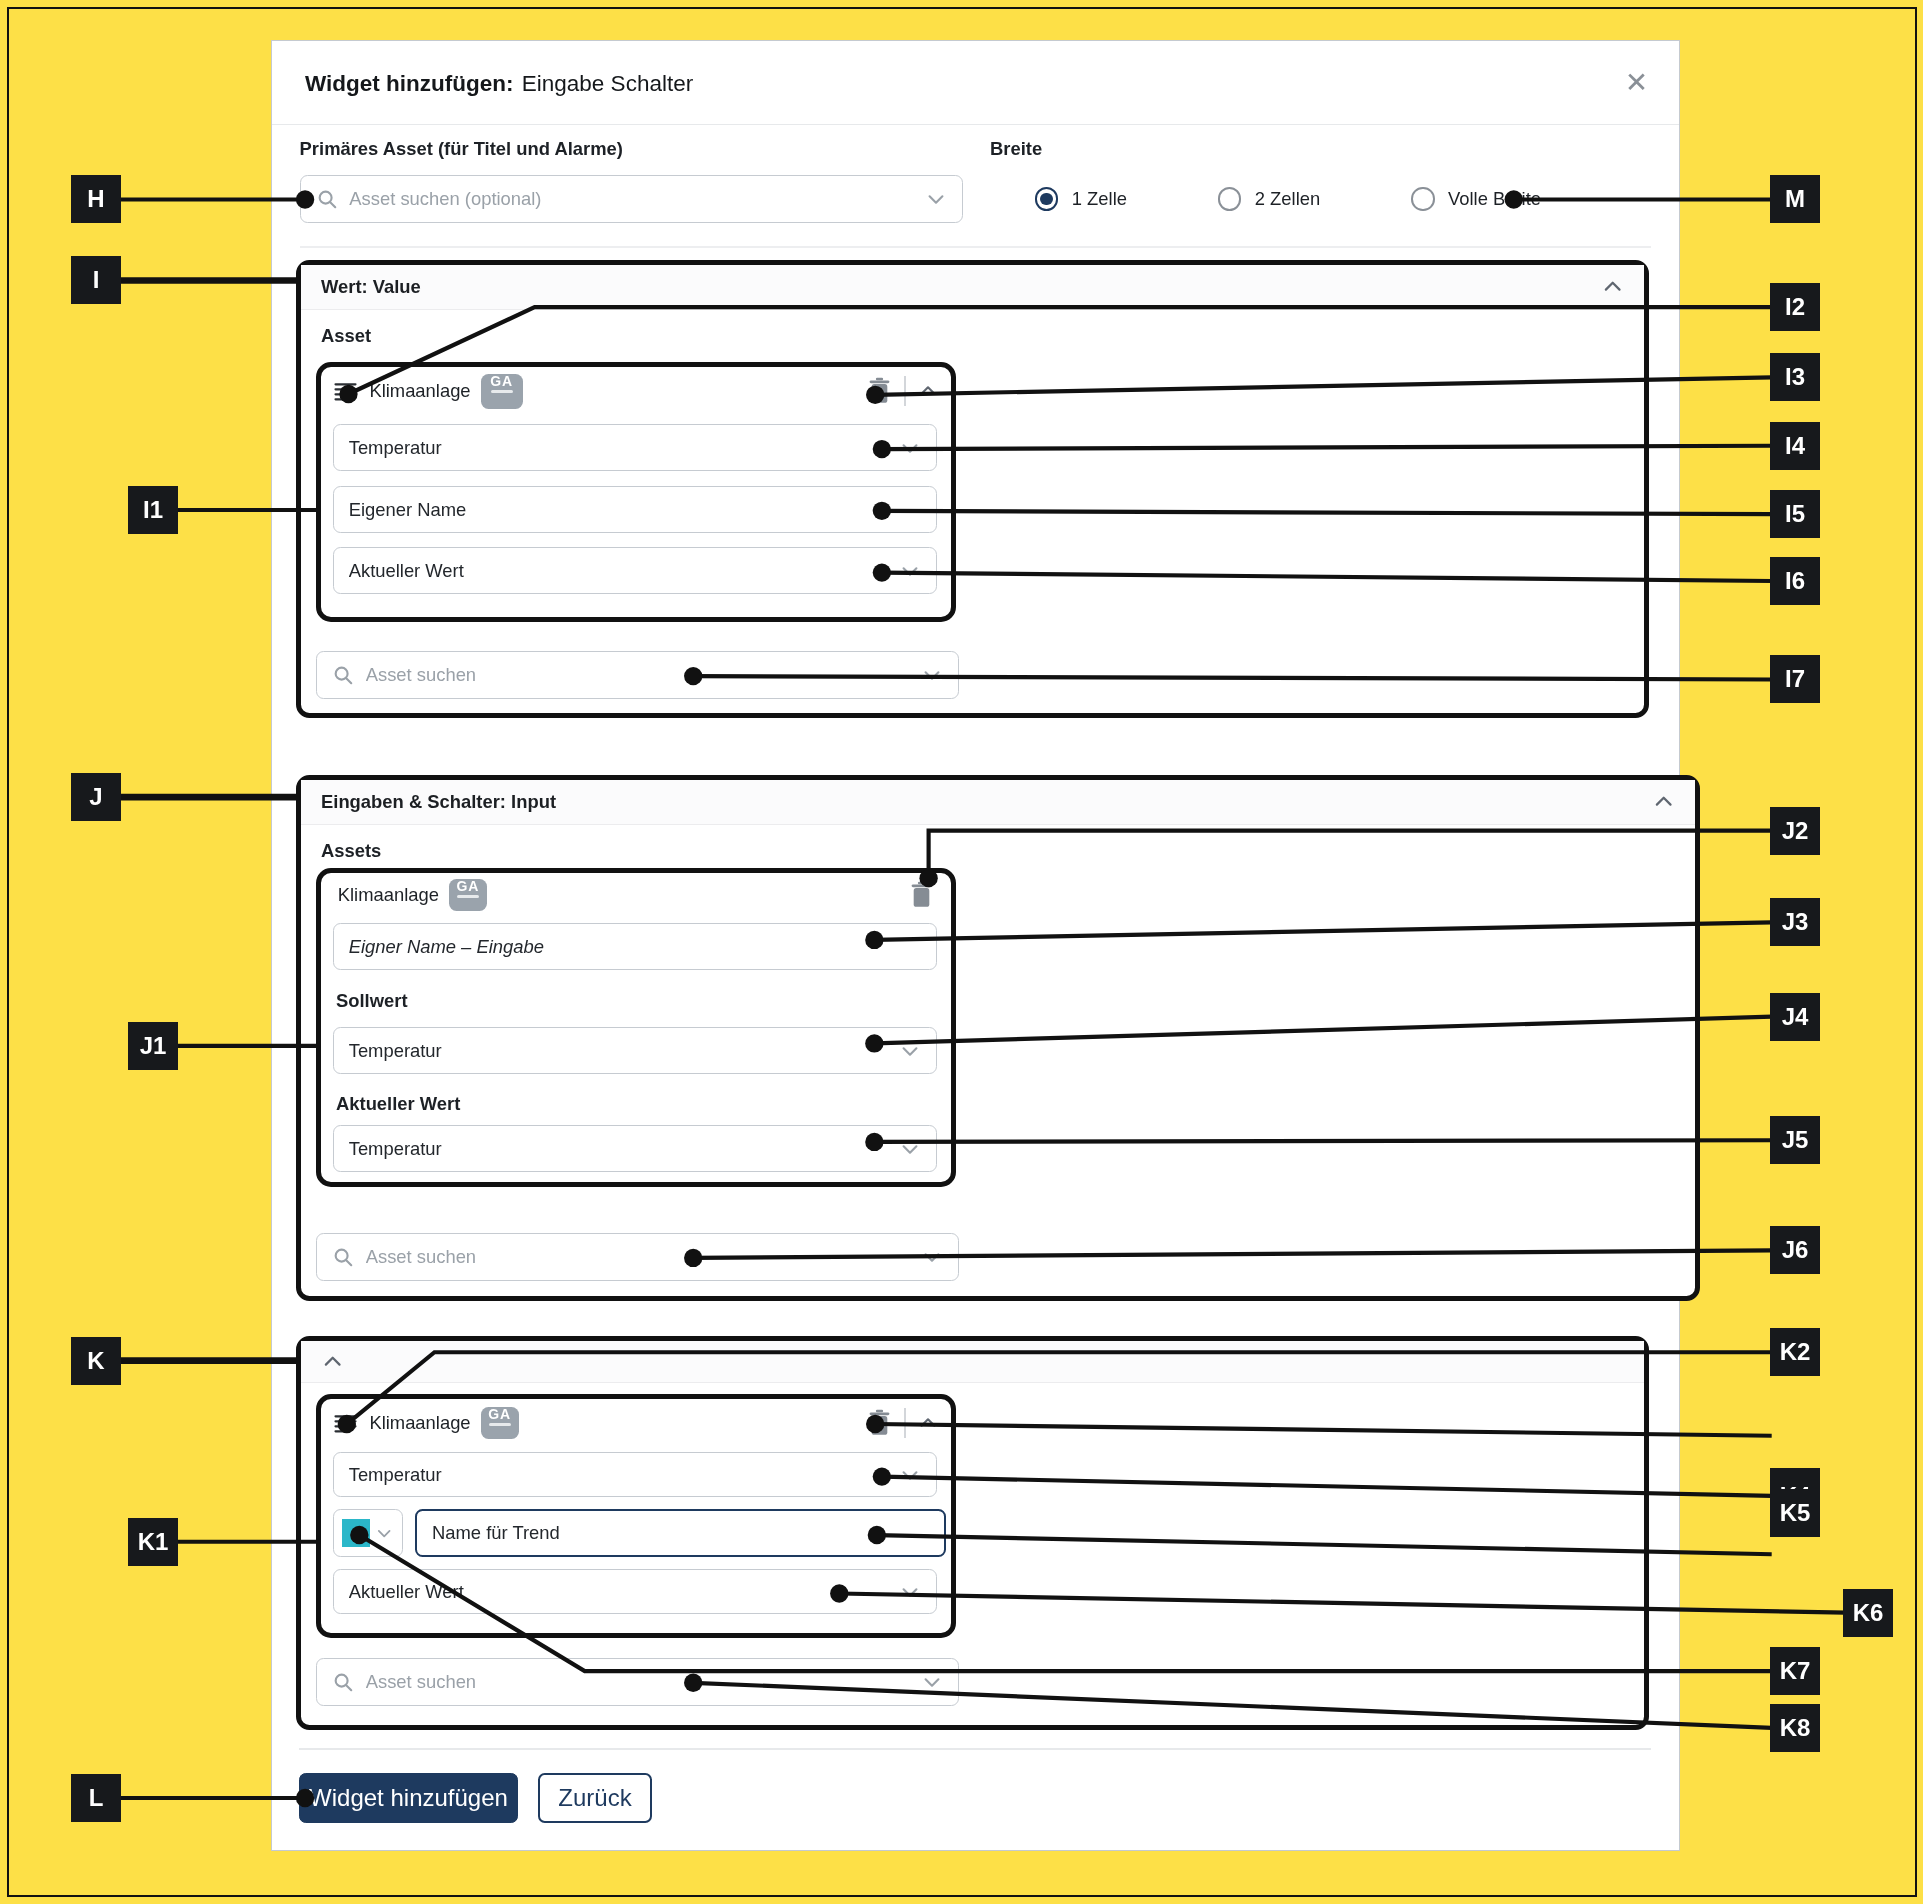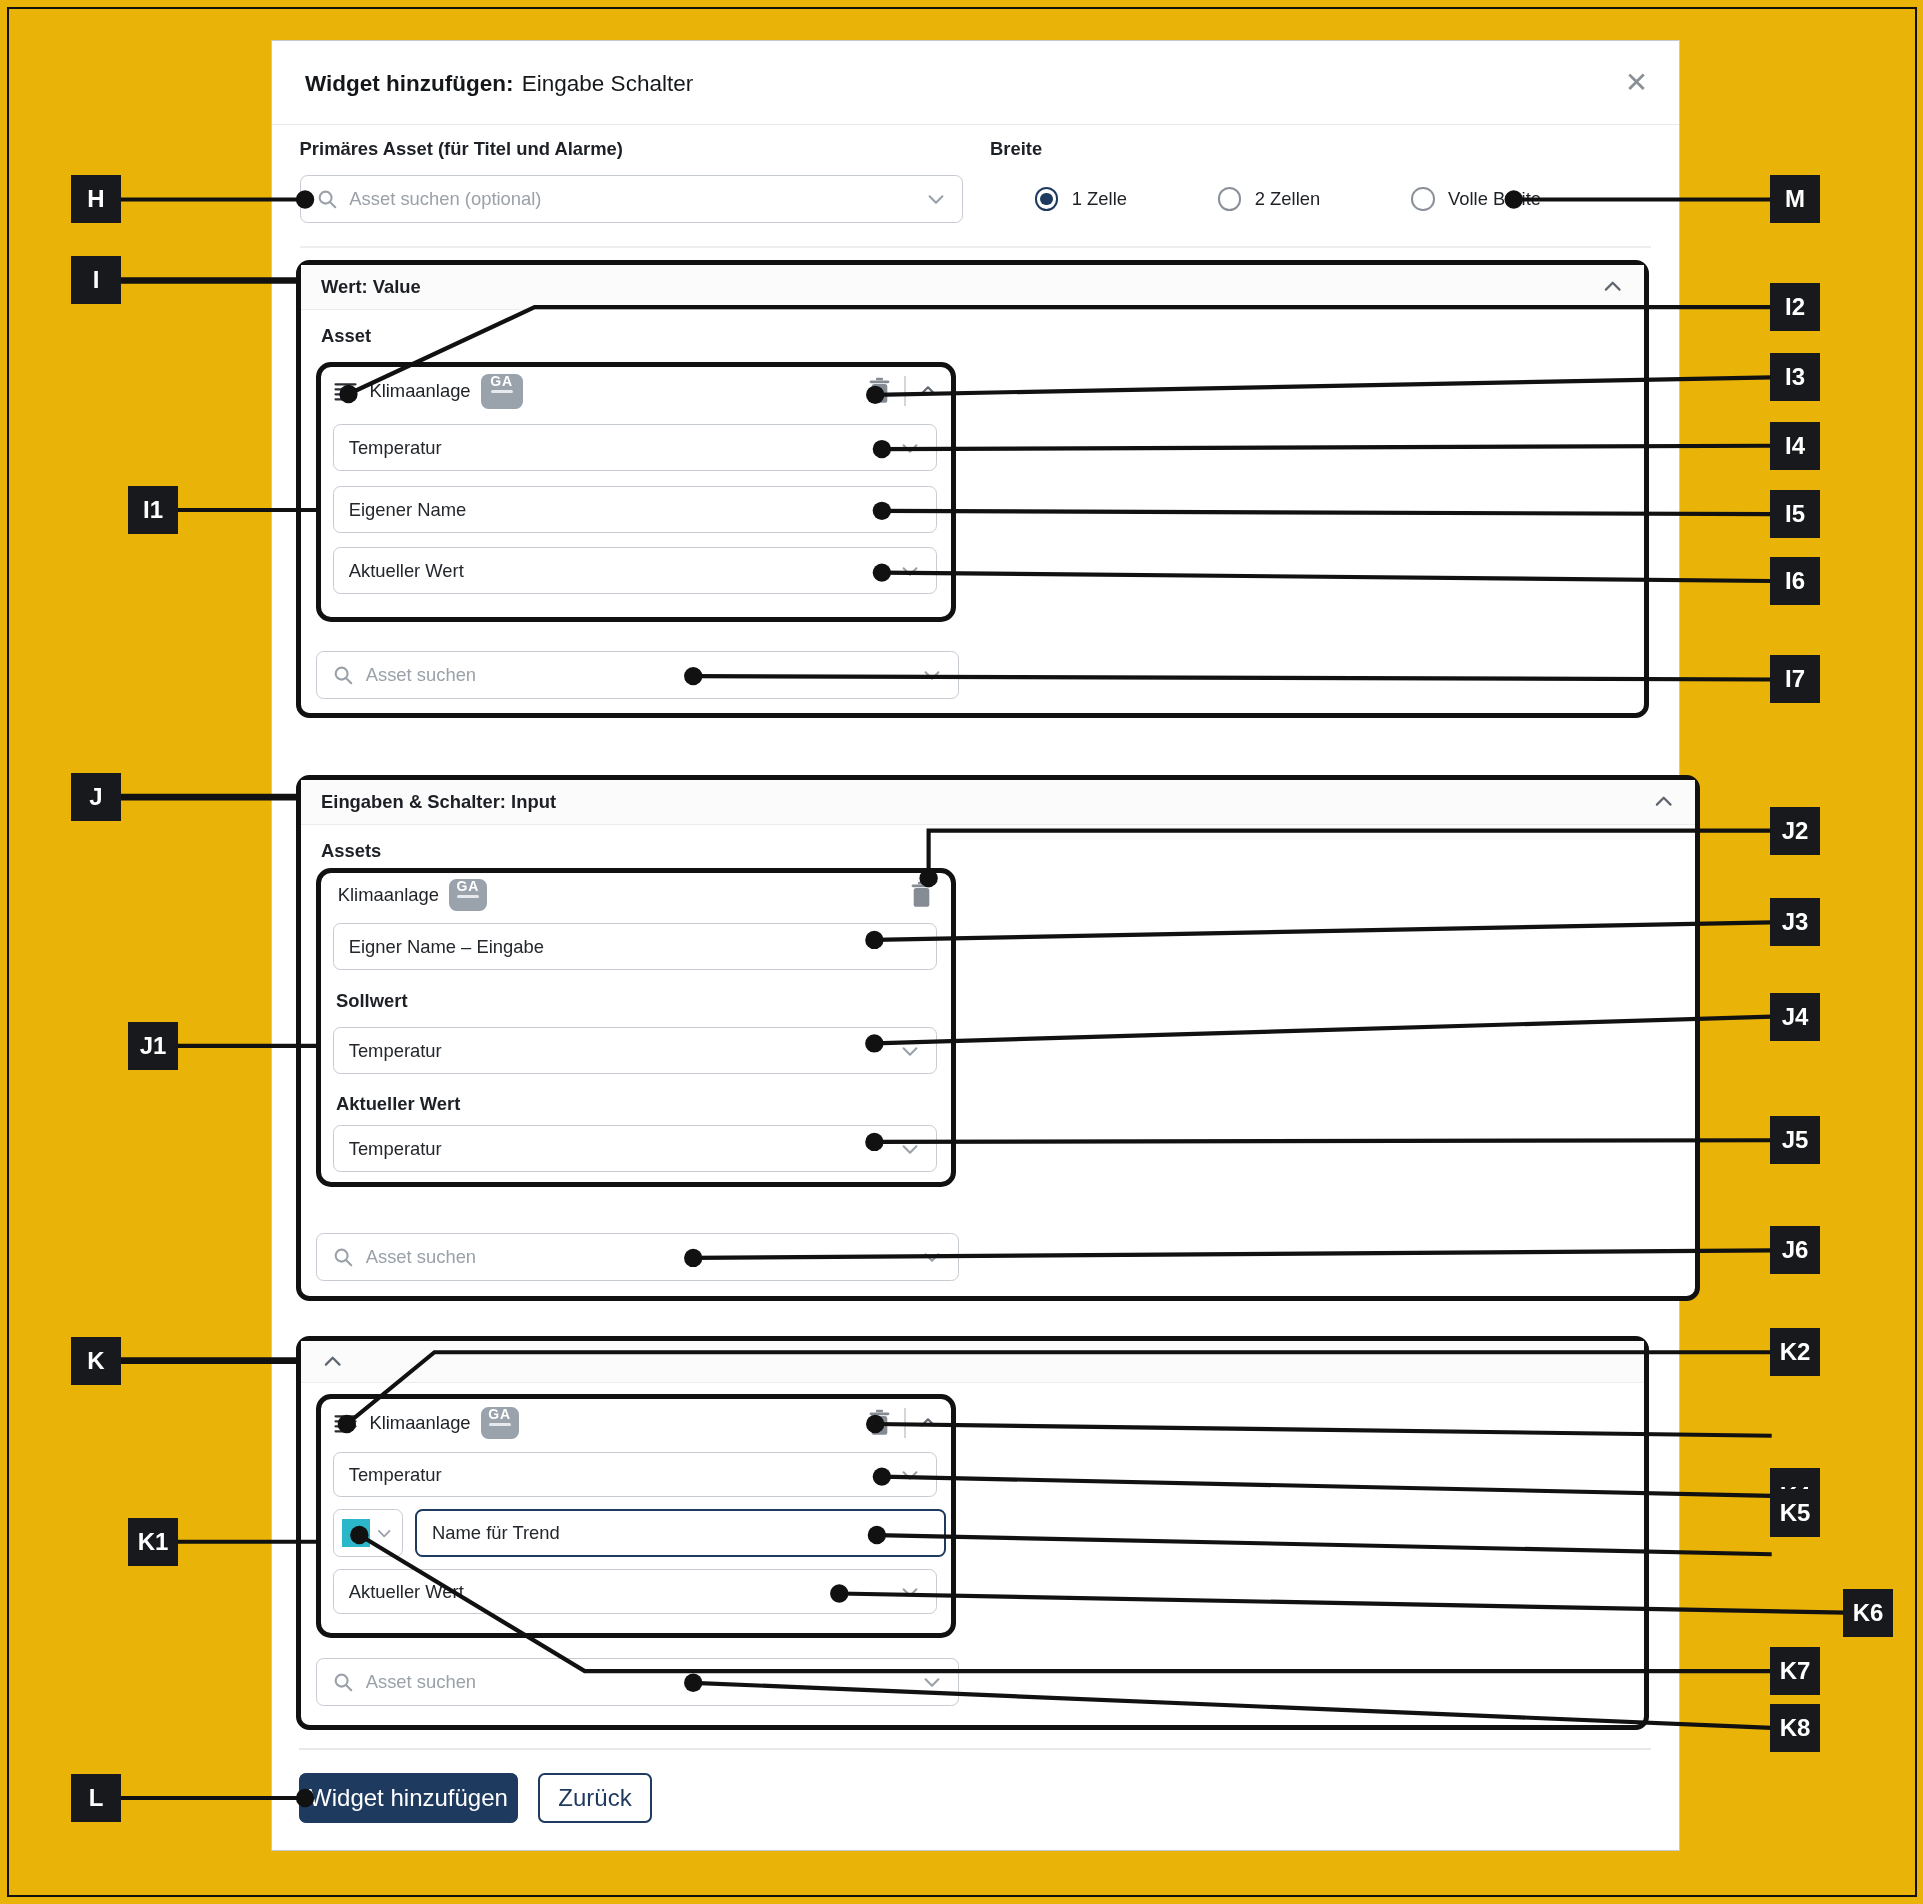--- a/index.html
+++ b/index.html
@@ -1,16 +1,16 @@
 <!DOCTYPE html>
 <html style="font-size:13.4px"><head>
 <meta charset="utf-8">
 <style>
   html,body{margin:0;padding:0;background:#fff;}
-  .page{position:relative;width:1924px;height:1904px;background:#eab308;overflow:hidden;
+  .page{position:relative;width:1924px;height:1904px;background:#fde047;overflow:hidden;
         font-family:"Liberation Sans",sans-serif;color:#1c1f23;}
   .frame{position:absolute;left:6.7px;top:6.7px;right:6.7px;bottom:6.7px;border:2.5px solid #111;pointer-events:none;}
   .dialog{position:absolute;left:271px;top:40px;width:1407px;height:1809px;background:#fff;
           border:1.7px solid #c5cad0;}
   .dlg-header{position:absolute;left:0;top:0;width:100%;height:83px;border-bottom:1.7px solid #e7e9eb;}
   .dlg-title{position:absolute;left:33px;top:30px;font-size:22.5px;font-weight:700;color:#15181b;}
   .dlg-title .rest{font-weight:400;margin-left:8.3px;}
   .dlg-close{position:absolute;left:1346px;top:23.4px;width:37px;height:37px;font-size:28px;color:#8a9097;
              display:flex;align-items:center;justify-content:center;cursor:pointer;}
   .lbl{position:absolute;font-size:18.4px;font-weight:700;color:#1d2126;}
@@ -192,21 +192,21 @@
             <b>GA</b>
             <i></i>
           </span>
         <span class="spacer"></span>
         <svg class="ic-trash" viewBox="0 0 24 26" style="fill:#858c94;margin-right:5px;">
             <rect x="4.5" y="6.5" width="15" height="18" rx="2.5"></rect>
             <rect x="2.5" y="3" width="19" height="2.8" rx="1.4"></rect>
             <rect x="8.5" y="0.4" width="7" height="2.4" rx="1.2"></rect>
           </svg>
       </div>
-      <div class="field" style="left:11.7px;top:50px;width:604px;height:47px;">
+      <div class="field" style="left:11.7px;top:50px;width:604px;height:47px;font-style:italic;">
         <span class="txt">Eigner Name – Eingabe</span>
       </div>
       <div class="lbl" style="left:15px;top:117px;">Sollwert</div>
       <div class="field" style="left:11.7px;top:154px;width:604px;height:47px;">
         <span class="txt">Temperatur</span>
         <svg class="chev stroke" viewBox="0 0 24 24">
             <polyline points="5,9 12,16 19,9"></polyline>
           </svg>
       </div>
       <div class="lbl" style="left:15px;top:220px;">Aktueller Wert</div>

